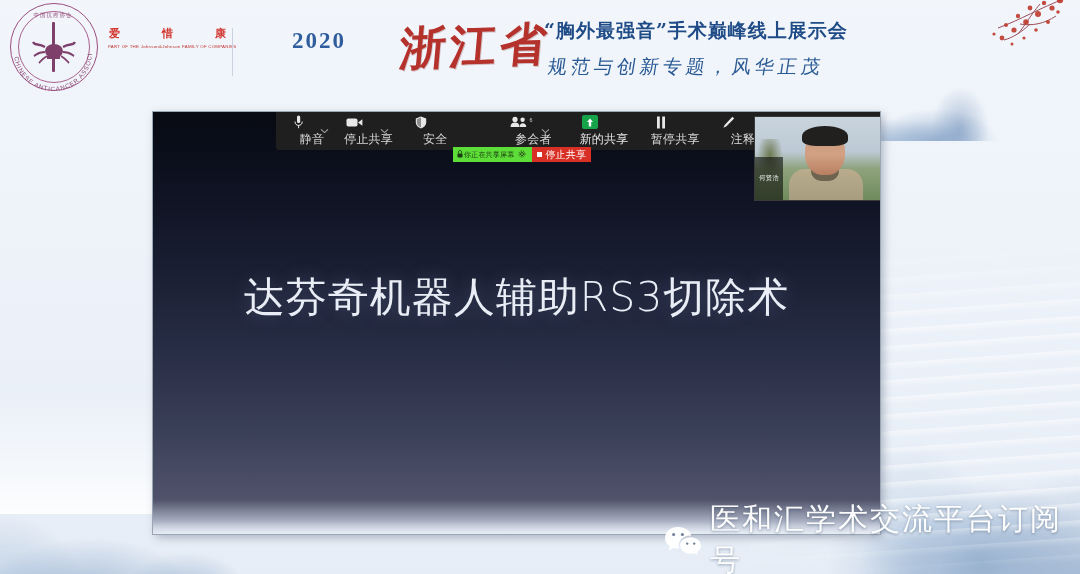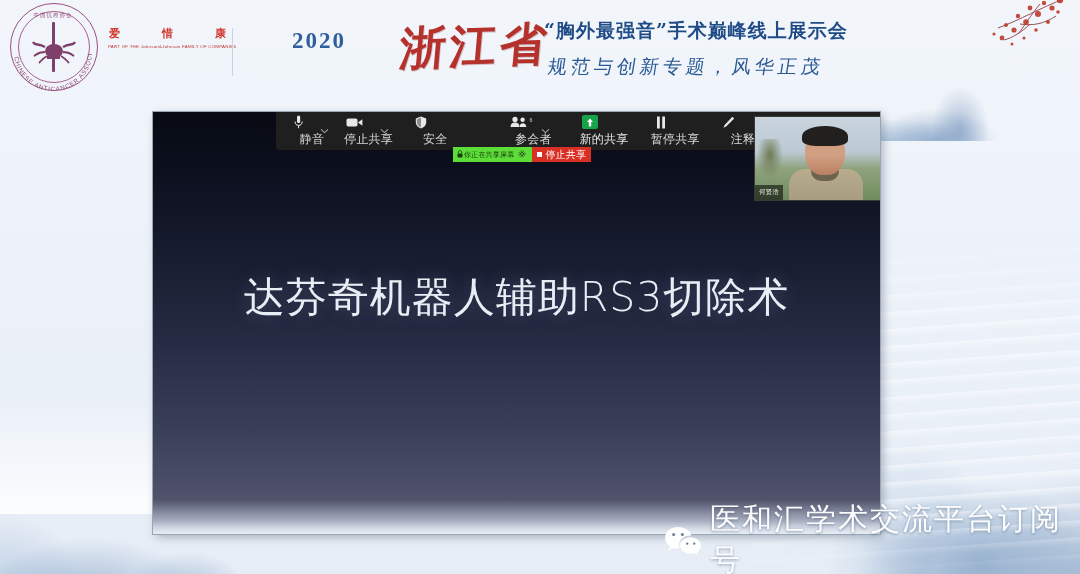--- a/index.html
+++ b/index.html
@@ -267,21 +267,21 @@
     border-radius:16px 16px 0 0;
     background:linear-gradient(to bottom, #b9ac8d 0%, #a2977c 100%);
   }
   .sv-collar {
     position:absolute; left:18px; top:40px; width:28px; height:12px;
     background:#6d6450; border-radius:0 0 10px 10px;
   }
   .sv-name {
     position:absolute; left:0px; bottom:0px;
     background:rgba(0,0,0,.55); color:#efefef;
-    font-size:6.4px; padding:3px 4px; letter-spacing:.3px;
+    font-size:6.4px; padding:17px 4px; letter-spacing:.3px;
     font-family:"DejaVu Sans", sans-serif;
   }
 
   
   #watermark {
     position:absolute; left:664px; top:499px; z-index:8;
     display:flex; align-items:center; gap:8px;
   }
   .wm-text {
     font-size:30px; color:#ffffff; letter-spacing:2px;

